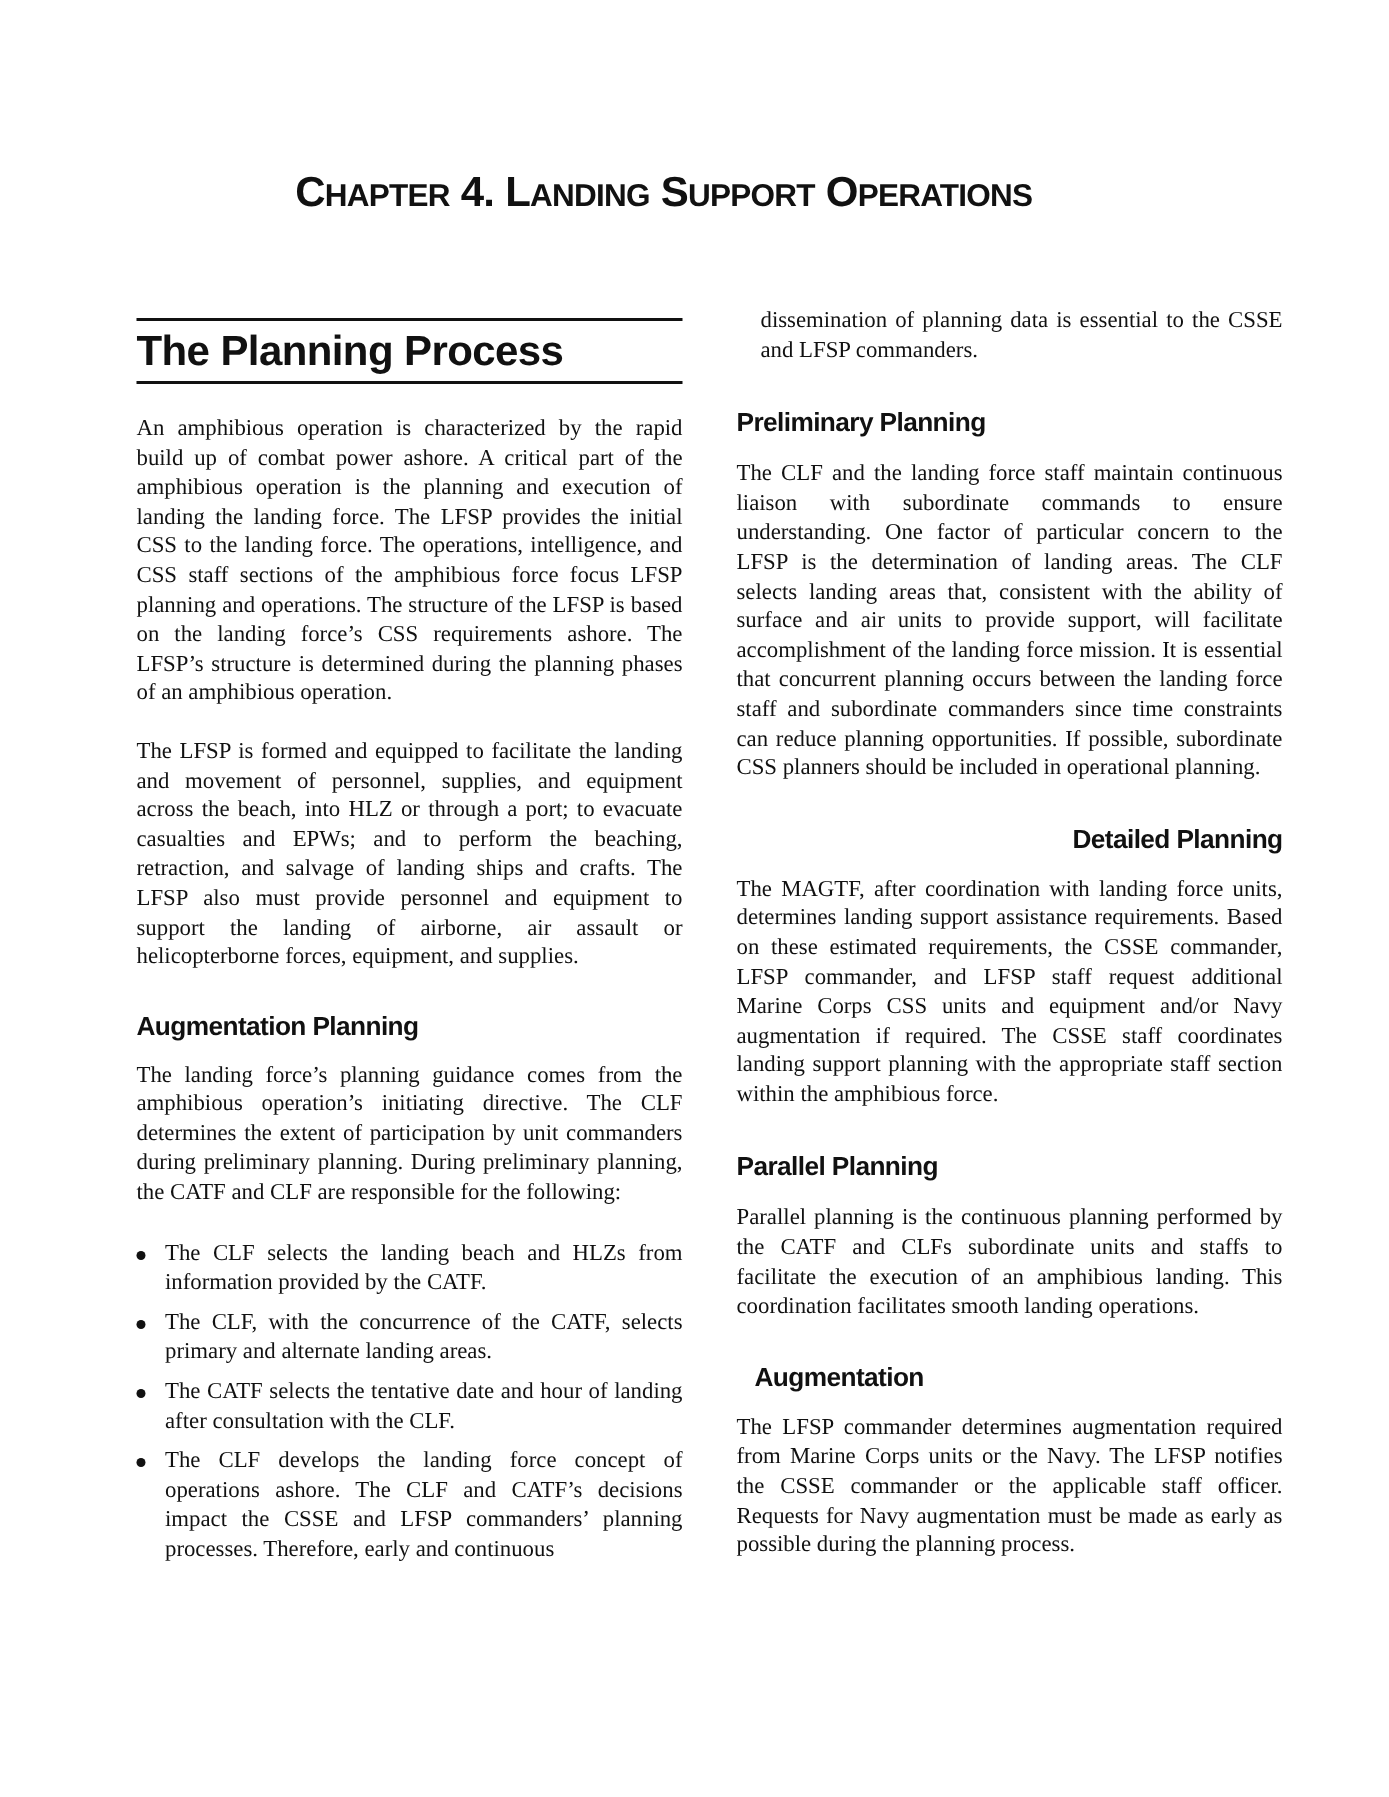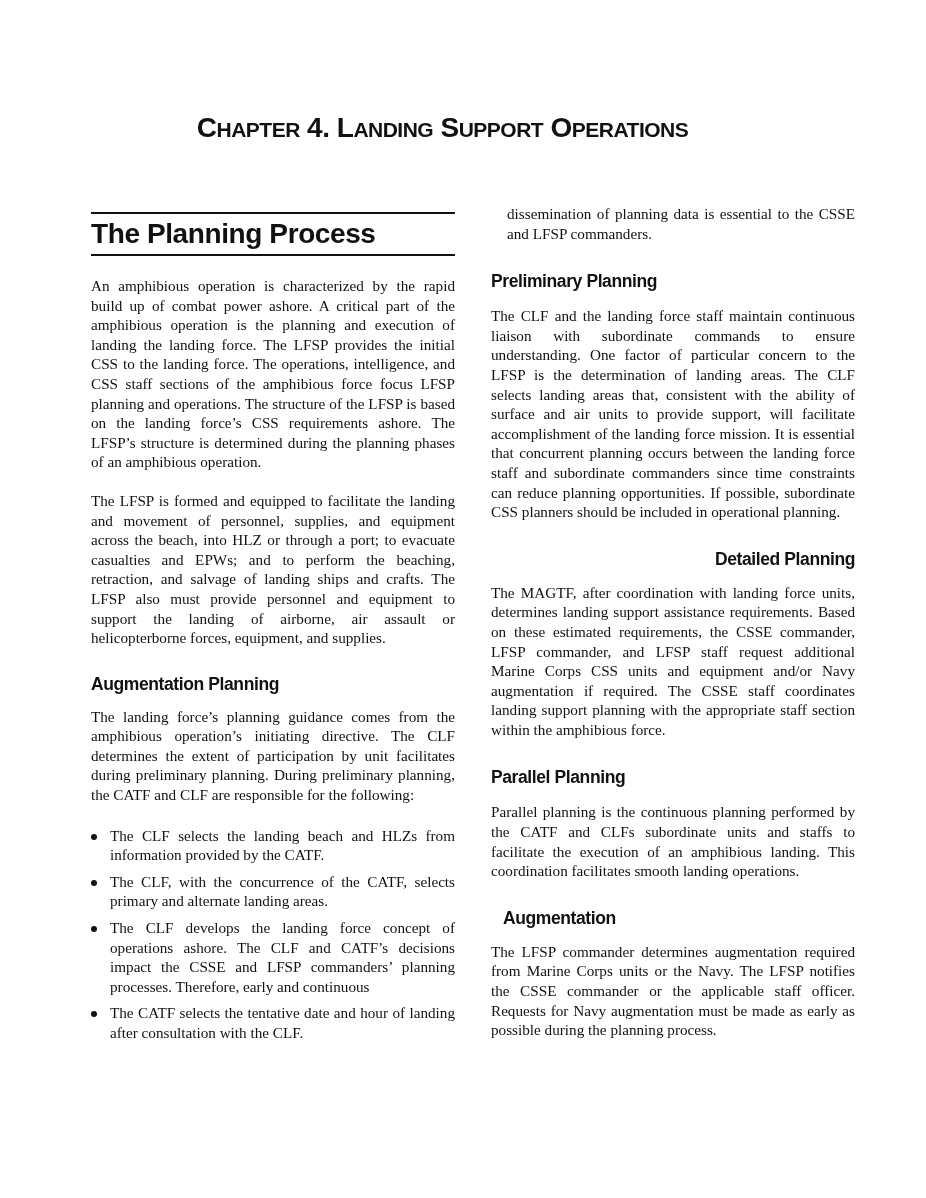--- a/index.html
+++ b/index.html
@@ -41,38 +41,38 @@
 
 <div class="col col-left">
   <div class="rule"></div>
   <h2 class="section-head">The Planning Process</h2>
   <div class="rule"></div>
 
   <p class="body" style="margin-top:20px;">An amphibious operation is characterized by the rapid build up of combat power ashore. A critical part of the amphibious operation is the planning and execution of landing the landing force. The LFSP provides the initial CSS to the landing force. The operations, intelligence, and CSS staff sections of the amphibious force focus LFSP planning and operations. The structure of the LFSP is based on the landing force’s CSS requirements ashore. The LFSP’s structure is determined during the planning phases of an amphibious operation.</p>
   <p class="body" style="margin-top:19px;">The LFSP is formed and equipped to facilitate the landing and movement of personnel, supplies, and equipment across the beach, into HLZ or through a port; to evacuate casualties and EPWs; and to perform the beaching, retraction, and salvage of landing ships and crafts. The LFSP also must provide personnel and equipment to support the landing of airborne, air assault or helicopterborne forces, equipment, and supplies.</p>
 
   <h3 class="sub-head" style="margin-top:26px;">Augmentation Planning</h3>
-  <p class="body" style="margin-top:12px;">The landing force’s planning guidance comes from the amphibious operation’s initiating directive. The CLF determines the extent of participation by unit facilitates during preliminary planning. During preliminary planning, the CATF and CLF are responsible for the following:</p>
+  <p class="body" style="margin-top:12px;">The landing force’s planning guidance comes from the amphibious operation’s initiating directive. The CLF determines the extent of participation by unit commanders during preliminary planning. During preliminary planning, the CATF and CLF are responsible for the following:</p>
 
   <ul class="bullets" style="margin-top:21px;">
     <li>
         <span class="dot"></span>
         <p class="body">The CLF selects the landing beach and HLZs from information provided by the CATF.</p>
       </li>
     <li>
         <span class="dot"></span>
         <p class="body">The CLF, with the concurrence of the CATF, selects primary and alternate landing areas.</p>
       </li>
     <li>
         <span class="dot"></span>
-        <p class="body">The CLF develops the landing force concept of operations ashore. The CLF and CATF’s decisions impact the CSSE and LFSP commanders’ planning processes. Therefore, early and continuous</p>
+        <p class="body">The CATF selects the tentative date and hour of landing after consultation with the CLF.</p>
       </li>
     <li>
         <span class="dot"></span>
-        <p class="body">The CATF selects the tentative date and hour of landing after consultation with the CLF.</p>
+        <p class="body">The CLF develops the landing force concept of operations ashore. The CLF and CATF’s decisions impact the CSSE and LFSP commanders’ planning processes. Therefore, early and continuous</p>
       </li>
   </ul>
 </div>
 
 <div class="col col-right">
   <p class="body" style="padding-left:16px;">dissemination of planning data is essential to the CSSE and LFSP commanders.</p>
 
   <h3 class="sub-head" style="margin-top:28px;">Preliminary Planning</h3>
   <p class="body" style="margin-top:14px;">The CLF and the landing force staff maintain continuous liaison with subordinate commands to ensure understanding. One factor of particular concern to the LFSP is the determination of landing areas. The CLF selects landing areas that, consistent with the ability of surface and air units to provide support, will facilitate accomplishment of the landing force mission. It is essential that concurrent planning occurs between the landing force staff and subordinate commanders since time constraints can reduce planning opportunities. If possible, subordinate CSS planners should be included in operational planning.</p>
 

